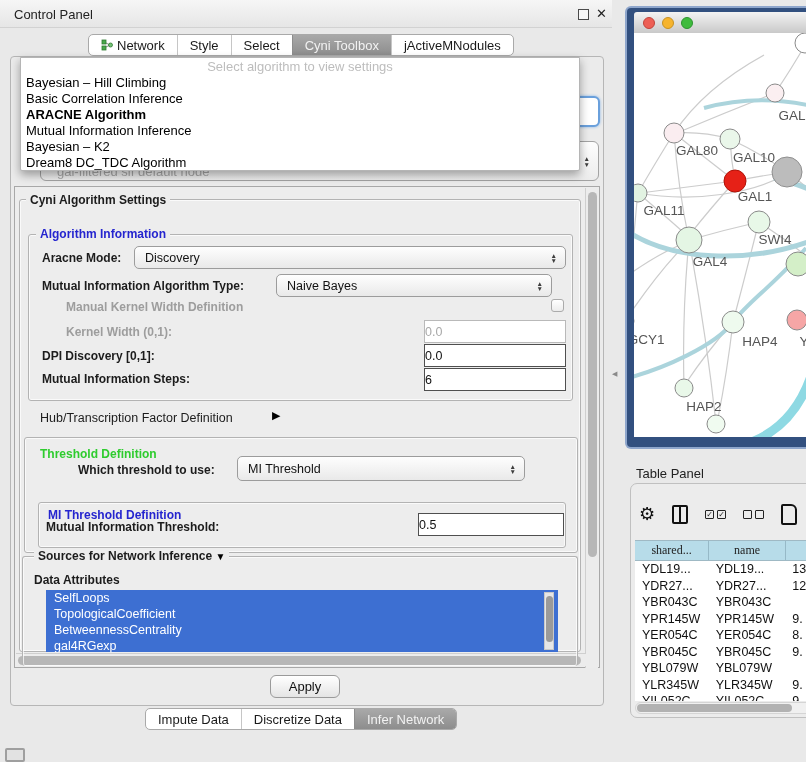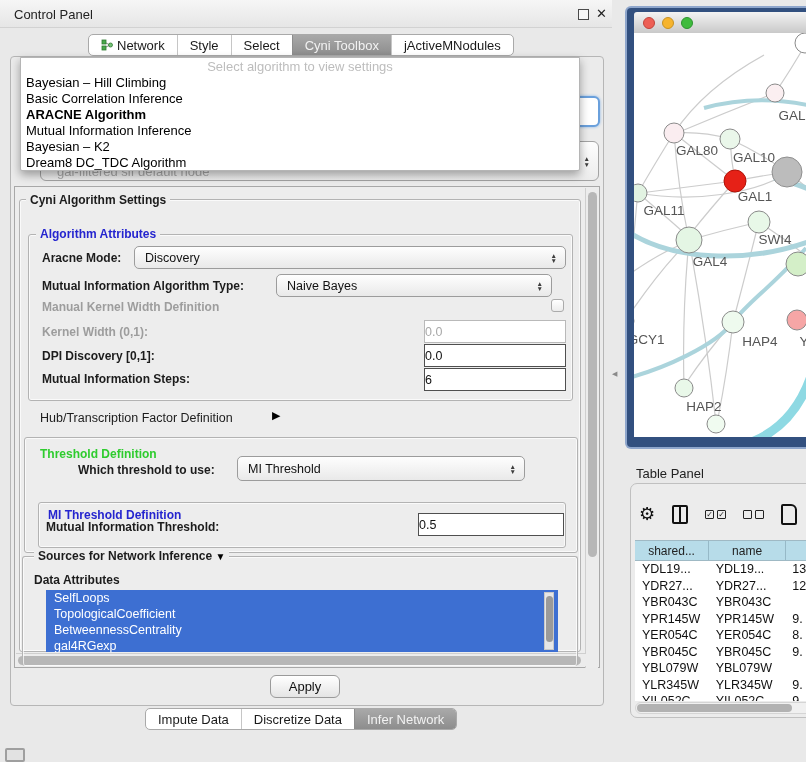--- a/index.html
+++ b/index.html
@@ -46,21 +46,21 @@
   .vthumb { position:absolute; left:2px; top:4px; width:9px; height:365px; background:#b7b7b7; border-radius:5px; }
   .hscroll { left:1px; bottom:1px; width:570px; height:13px; background:#ececec; border-top:1px solid #cfcfcf; }
   .hthumb { position:absolute; left:2px; top:2px; width:563px; height:9px; background:#b7b7b7; border-radius:5px; }
 
   .group { position:absolute; border:1px solid #b3b3b3; border-radius:3px;
     box-shadow:inset 0 0 0 1px rgba(255,255,255,.7); }
   .group-title { position:absolute; background:#ededed; padding:0 4px; font-size:12px; font-weight:bold; }
   .t-black { color:#1c1c1c; } .t-blue { color:#2525cf; } .t-green { color:#2ecc2e; }
 
   .lbl { position:absolute; font-size:12px; font-weight:bold; color:#1c1c1c; white-space:nowrap; }
-  .lbl.dis { color:#9d9d9d; }
+  .lbl.dis { color:#9d9d9d;margin-left:24px; }
 
   .combo { position:absolute; border:1px solid #9c9c9c; border-radius:5px;
     background:linear-gradient(#fefefe,#e9e9e9); font-size:12.5px; color:#111;
     display:flex; align-items:center; padding:0 22px 0 10px; }
   .stepper { position:absolute; right:8px; top:50%; transform:translateY(-50%);
     display:flex; flex-direction:column; align-items:center; font-size:6.5px; line-height:5.5px; color:#3c3c3c; }
 
   .field { position:absolute; background:#fff; font-size:12.5px; color:#111;
     display:flex; align-items:center; justify-content:flex-start; padding-right:6px; }
   .field.gray { border:1px solid #b9b9b9; color:#a9a9a9; }
@@ -108,21 +108,21 @@
   #tb-toolbar { position:absolute; left:8px; top:16px; width:190px; height:28px; display:flex; align-items:center; gap:17px; }
   .gear { font-size:18px; color:#111; line-height:18px; }
   .cols-icon { width:16px; height:19px; border:2px solid #111; border-radius:2px; position:relative; }
   .cols-icon::after { content:""; position:absolute; left:50%; top:0; width:2px; height:100%; background:#111; transform:translateX(-50%); }
   .chk-pair { display:flex; gap:3px; }
   .chk { width:9px; height:9px; border:1.5px solid #222; border-radius:1px; font-size:8px; line-height:8px; color:#222; text-align:center; }
   .doc-icon { width:16px; height:21px; border:2px solid #111; border-radius:2px 6px 2px 2px; }
   #tb-table { position:absolute; left:4px; top:56px; width:195px; }
   .t-header { display:flex; height:21px; background:#b7dce9; border-top:1px solid #9fb9c4; border-bottom:1px solid #9fb9c4; }
   .t-hcell { border-right:1px solid #96b9c7; display:flex; align-items:center; justify-content:center;
-    font-size:12px; color:#222; overflow:hidden; white-space:nowrap; }
+    font-size:12px; color:#222; overflow:hidden; white-space:nowrap;font-family:Liberation Serif, serif; }
   #t-rows { overflow:hidden; height:140px; background:#fff; border-right:1px solid #d0d0d0; }
   .t-row { display:flex; height:16.5px; }
   .t-cell { font-size:12.5px; color:#111; padding-left:7px; display:flex; align-items:center;
     overflow:hidden; white-space:nowrap; }
   #tb-hscroll { position:absolute; left:4px; top:218px; width:190px; height:12px; background:#f0f0f0; border:1px solid #d5d5d5; border-radius:6px; }
   #tb-hthumb { position:absolute; left:1px; top:1px; width:155px; height:8px; background:#b2b2b2; border-radius:4px; }
 
   #dock-icon { left:5px; top:748px; width:20px; height:14px; border:2px solid #9f9f9f; background:#e2e2e2; border-radius:2px; }
 
   .net-tab-icon { width:12px; height:12px; }
@@ -179,21 +179,21 @@
     </div>
   <div class="abs hscroll">
       <div class="hthumb"></div>
     </div>
 </div>
 
 <div class="abs group" style="left:19px; top:199px; width:562px; height:453px;"></div>
 <span class="group-title t-black" style="left:26px; top:193px;">Cyni Algorithm Settings</span>
 
 <div class="abs group" style="left:28px; top:234px; width:545px; height:167px;"></div>
-<span class="group-title t-blue" style="left:36px; top:227px;">Algorithm Attributes</span>
+<span class="group-title t-blue" style="left:36px; top:227px;">Algorithm Information</span>
 
 <span class="lbl" style="left:42px; top:251px;">Aracne Mode:</span>
 <div class="combo" style="left:134px; top:246px; width:432px; height:23px;">
   <span>Discovery</span>
   <span class="stepper">
       <span>▲</span>
       <span>▼</span>
     </span>
 </div>
 

